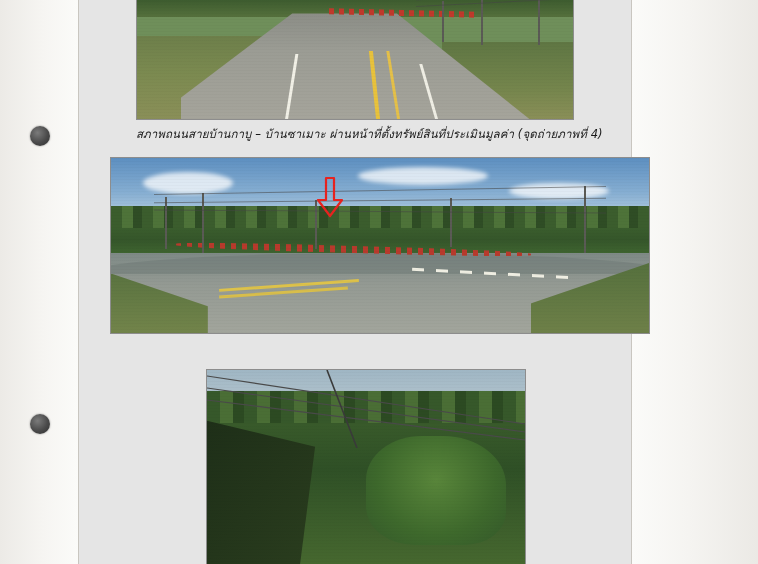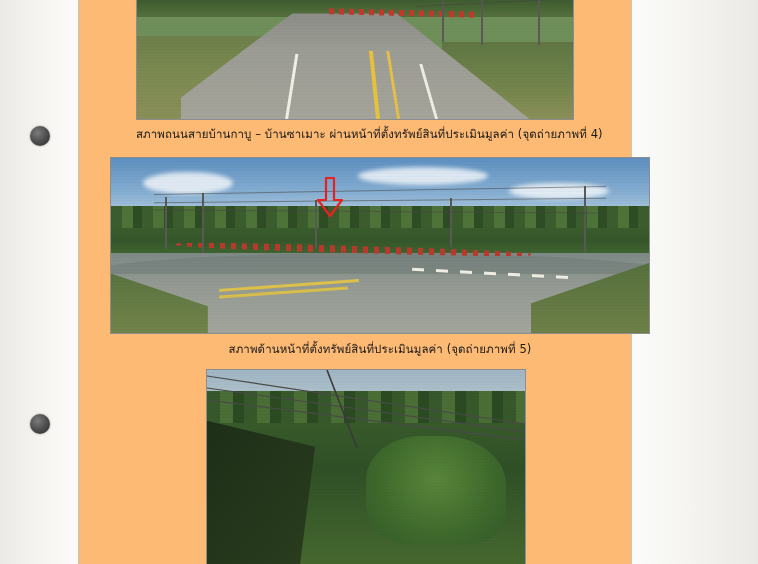--- a/index.html
+++ b/index.html
@@ -12,21 +12,22 @@
     background: #ffffff;
     font-family: "Liberation Sans", sans-serif;
     overflow: hidden;
     position: relative;
   }
 
   
   #page {
     position: absolute;
     inset: 0;
-    background: #fdba74;
+    background: #e5e5e5;
+    font-style: italic;
   }
 
   
   .scan-edge-left {
     position: absolute;
     left: 0; top: 0;
     width: 78px; height: 564px;
     background: linear-gradient(to right, #eceae6 0%, #f6f5f2 55%, #fbfbf9 100%);
   }
   .scan-edge-right {
@@ -319,21 +320,20 @@
         <div class="wire" style="left:8%; top:24%; width:84%; transform:rotate(-0.6deg);"></div>
         <div class="wire" style="left:8%; top:30%; width:84%; transform:rotate(0.4deg);"></div>
       </div>
 
       <svg class="arrow-marker" viewBox="0 0 30 42">
         <path d="M11 2 H19 V24 H27 L15 40 L3 24 H11 Z" fill="none" stroke="#e8231f" stroke-width="2.2" stroke-linejoin="round"></path>
       </svg>
 
       <div class="grain"></div>
     </div>
-    <div class="caption" id="caption-2">สภาพด้านหน้าที่ตั้งทรัพย์สินที่ประเมินมูลค่า (จุดถ่ายภาพที่ 5)</div>
   </div>
 
   <div class="figure" id="figure-3">
     <div class="photo" id="photo-3">
       <div class="sky3"></div>
       <div class="veg3"></div>
       <div class="dark3"></div>
       <div class="palm3"></div>
       <svg class="wires3" viewBox="0 0 318 78" preserveAspectRatio="none">
         <line x1="0" y1="6" x2="318" y2="54" stroke="#4a4a4a" stroke-width="1.2"></line>

